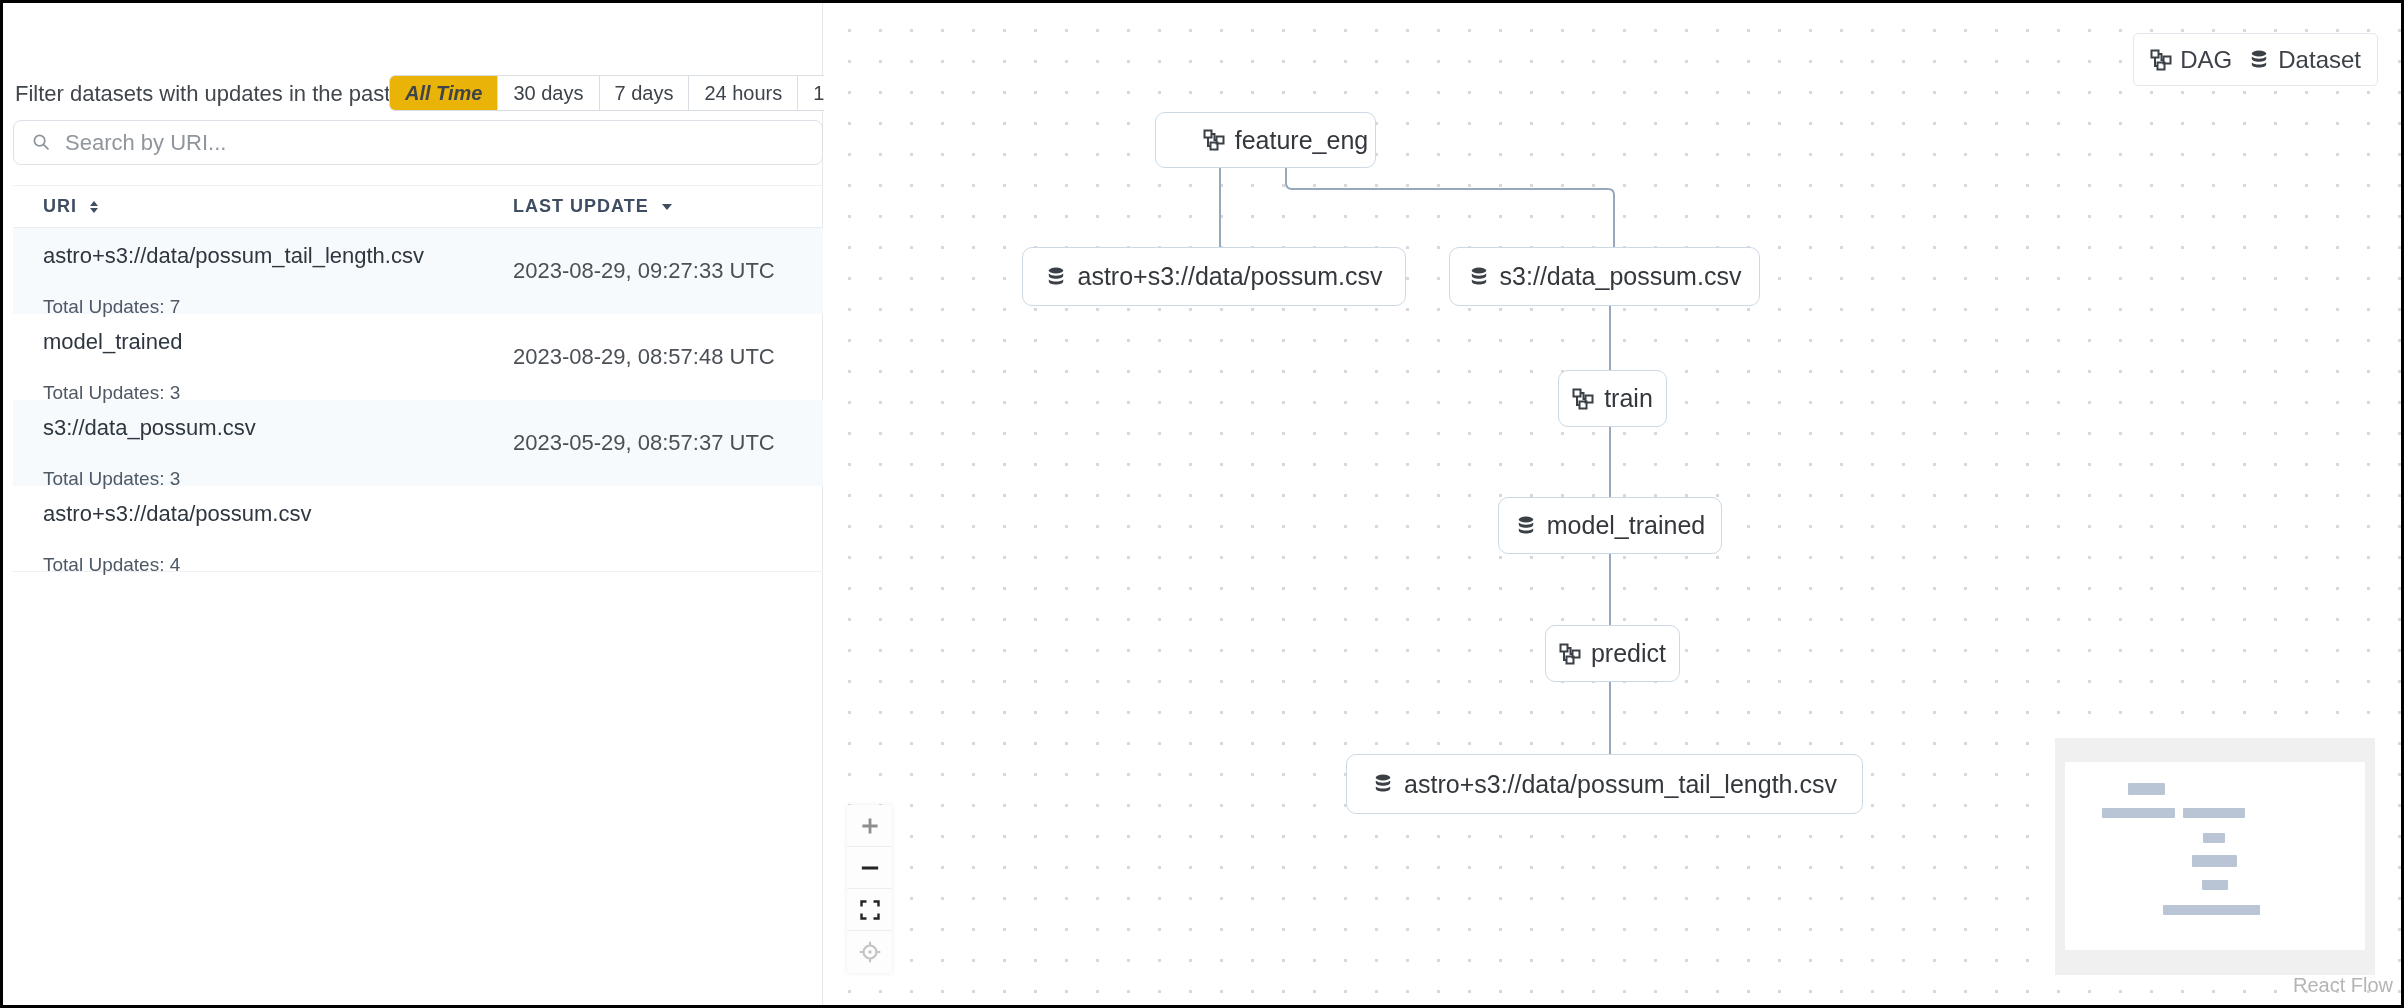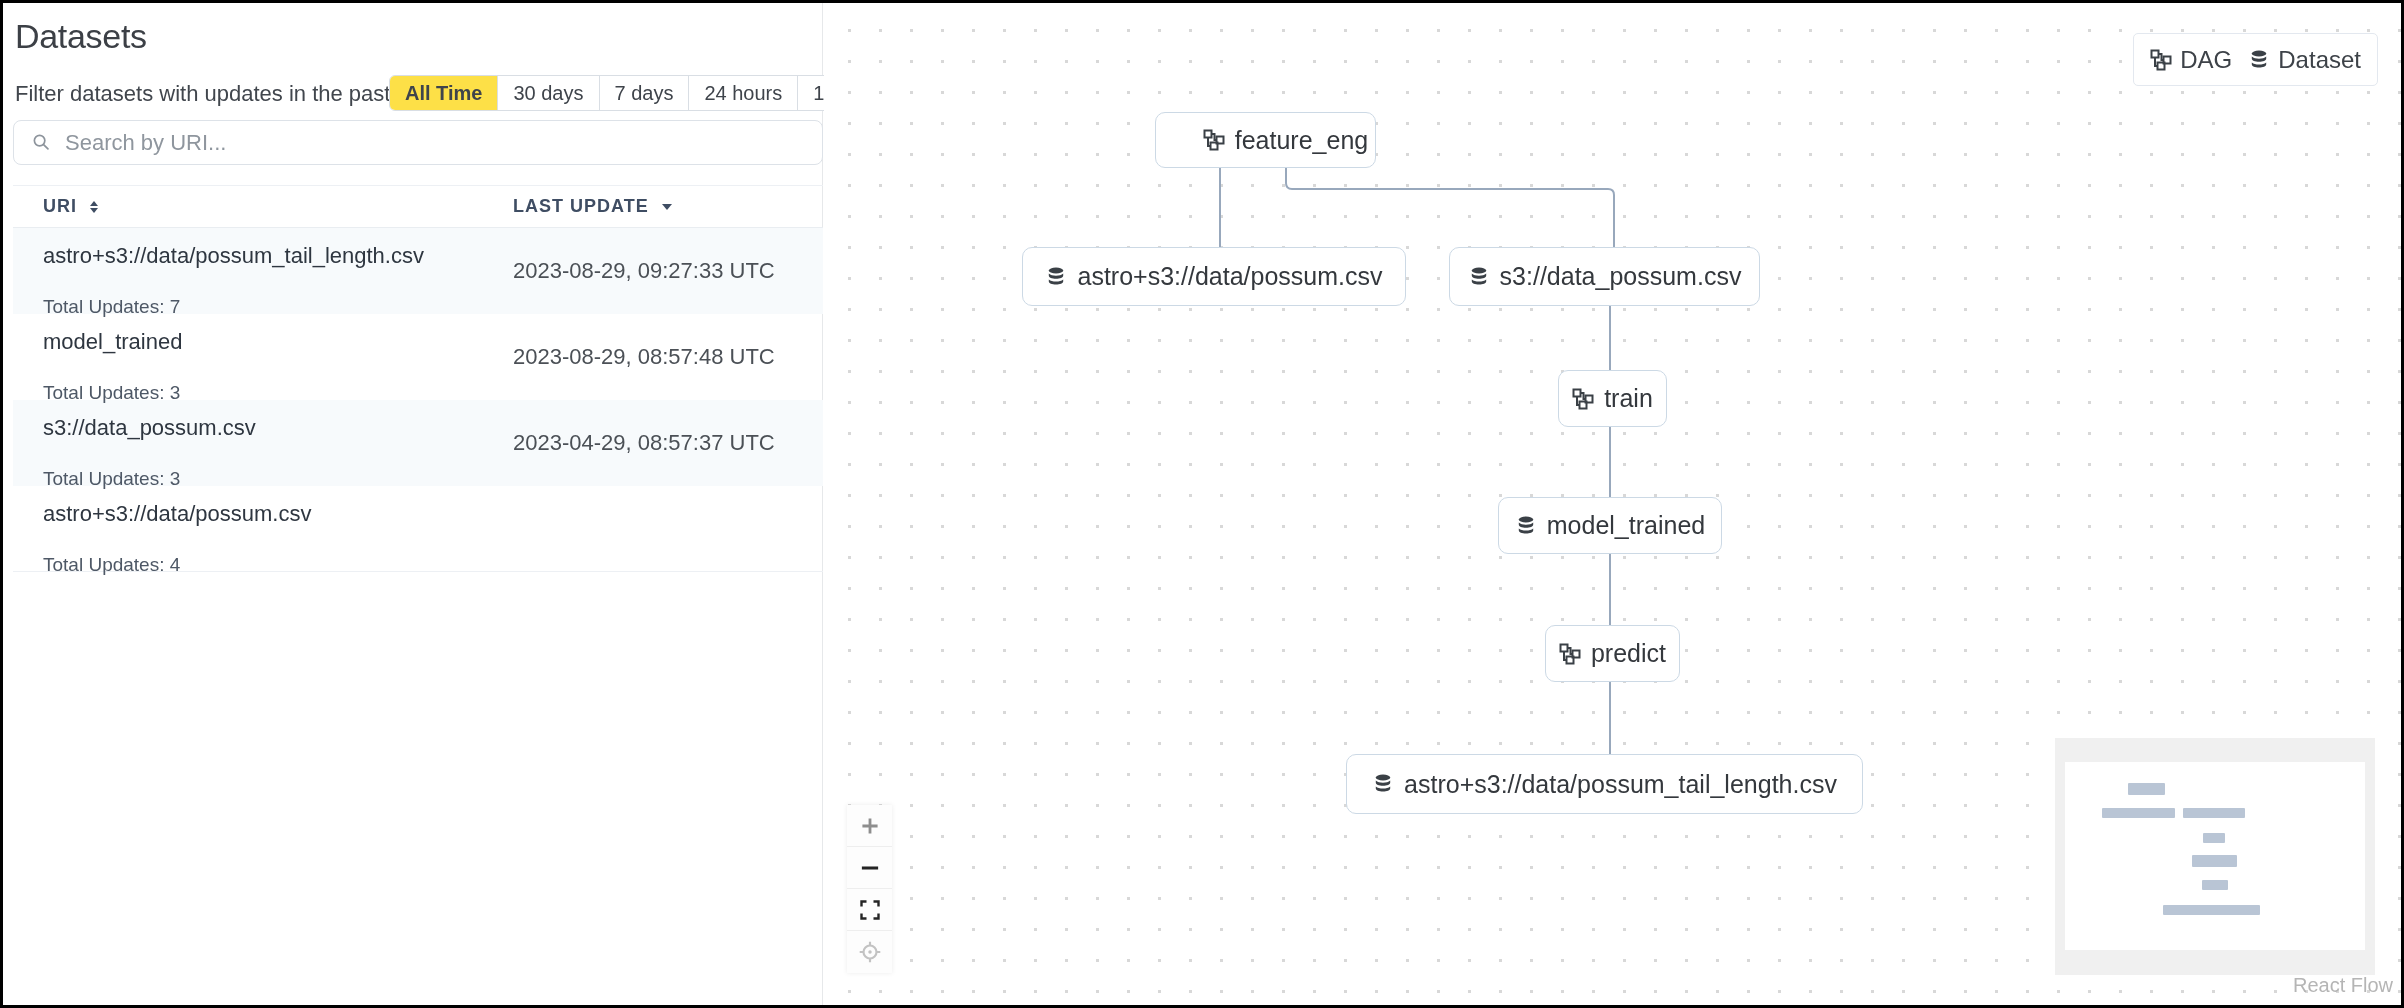--- a/index.html
+++ b/index.html
@@ -26,21 +26,21 @@
   .btn-group {
     position:absolute; left:374px; top:0; height:36px; display:flex;
     border:1px solid #d9dee4; border-radius:6px; overflow:hidden; background:#fff;
   }
   .btn-group button {
     font-family:inherit; font-size:20px; color:#3f444b; background:#fff;
     border:none; border-left:1px solid #d9dee4; padding:0 15px; cursor:pointer;
     white-space:nowrap;
   }
   .btn-group button:first-child { border-left:none; }
-  .btn-group button.active { background:#fde047; font-weight:bold; }
+  .btn-group button.active { background:#eab308; font-weight:bold;font-style:italic; }
 
   .search-box {
     position:absolute; left:10px; top:117px; width:810px; height:45px;
     border:1px solid #dde2e8; border-radius:8px; display:flex; align-items:center;
     background:#fff;
   }
   .search-box svg { margin-left:18px; flex:0 0 auto; }
   .search-box input {
     flex:1; height:100%; border:none; outline:none; background:transparent;
     font-family:inherit; font-size:22px; color:#333; padding-left:14px;
@@ -116,21 +116,20 @@
   .attribution {
     position:absolute; right:8px; bottom:8px; font-size:20px; color:#b5b5b5;
   }
 </style>
 </head>
 <body>
 
 <div class="frame">
 
   <aside class="left-panel">
-    <h1 class="page-title">Datasets</h1>
 
     <div class="filter-row">
       <span class="filter-label">Filter datasets with updates in the past:</span>
       <div class="btn-group">
         <button class="active">All Time</button>
         <button>30 days</button>
         <button>7 days</button>
         <button>24 hours</button>
         <button>1 hour</button>
       </div>
@@ -171,21 +170,21 @@
           <div class="uri">model_trained</div>
           <div class="updates">Total Updates: 3</div>
         </div>
         <div class="cell-date">2023-08-29, 08:57:48 UTC</div>
       </div>
       <div class="row striped">
         <div class="cell-uri">
           <div class="uri">s3://data_possum.csv</div>
           <div class="updates">Total Updates: 3</div>
         </div>
-        <div class="cell-date">2023-04-29, 08:57:37 UTC</div>
+        <div class="cell-date">2023-05-29, 08:57:37 UTC</div>
       </div>
       <div class="row">
         <div class="cell-uri">
           <div class="uri">astro+s3://data/possum.csv</div>
           <div class="updates">Total Updates: 4</div>
         </div>
       </div>
     </div>
   </aside>
 

